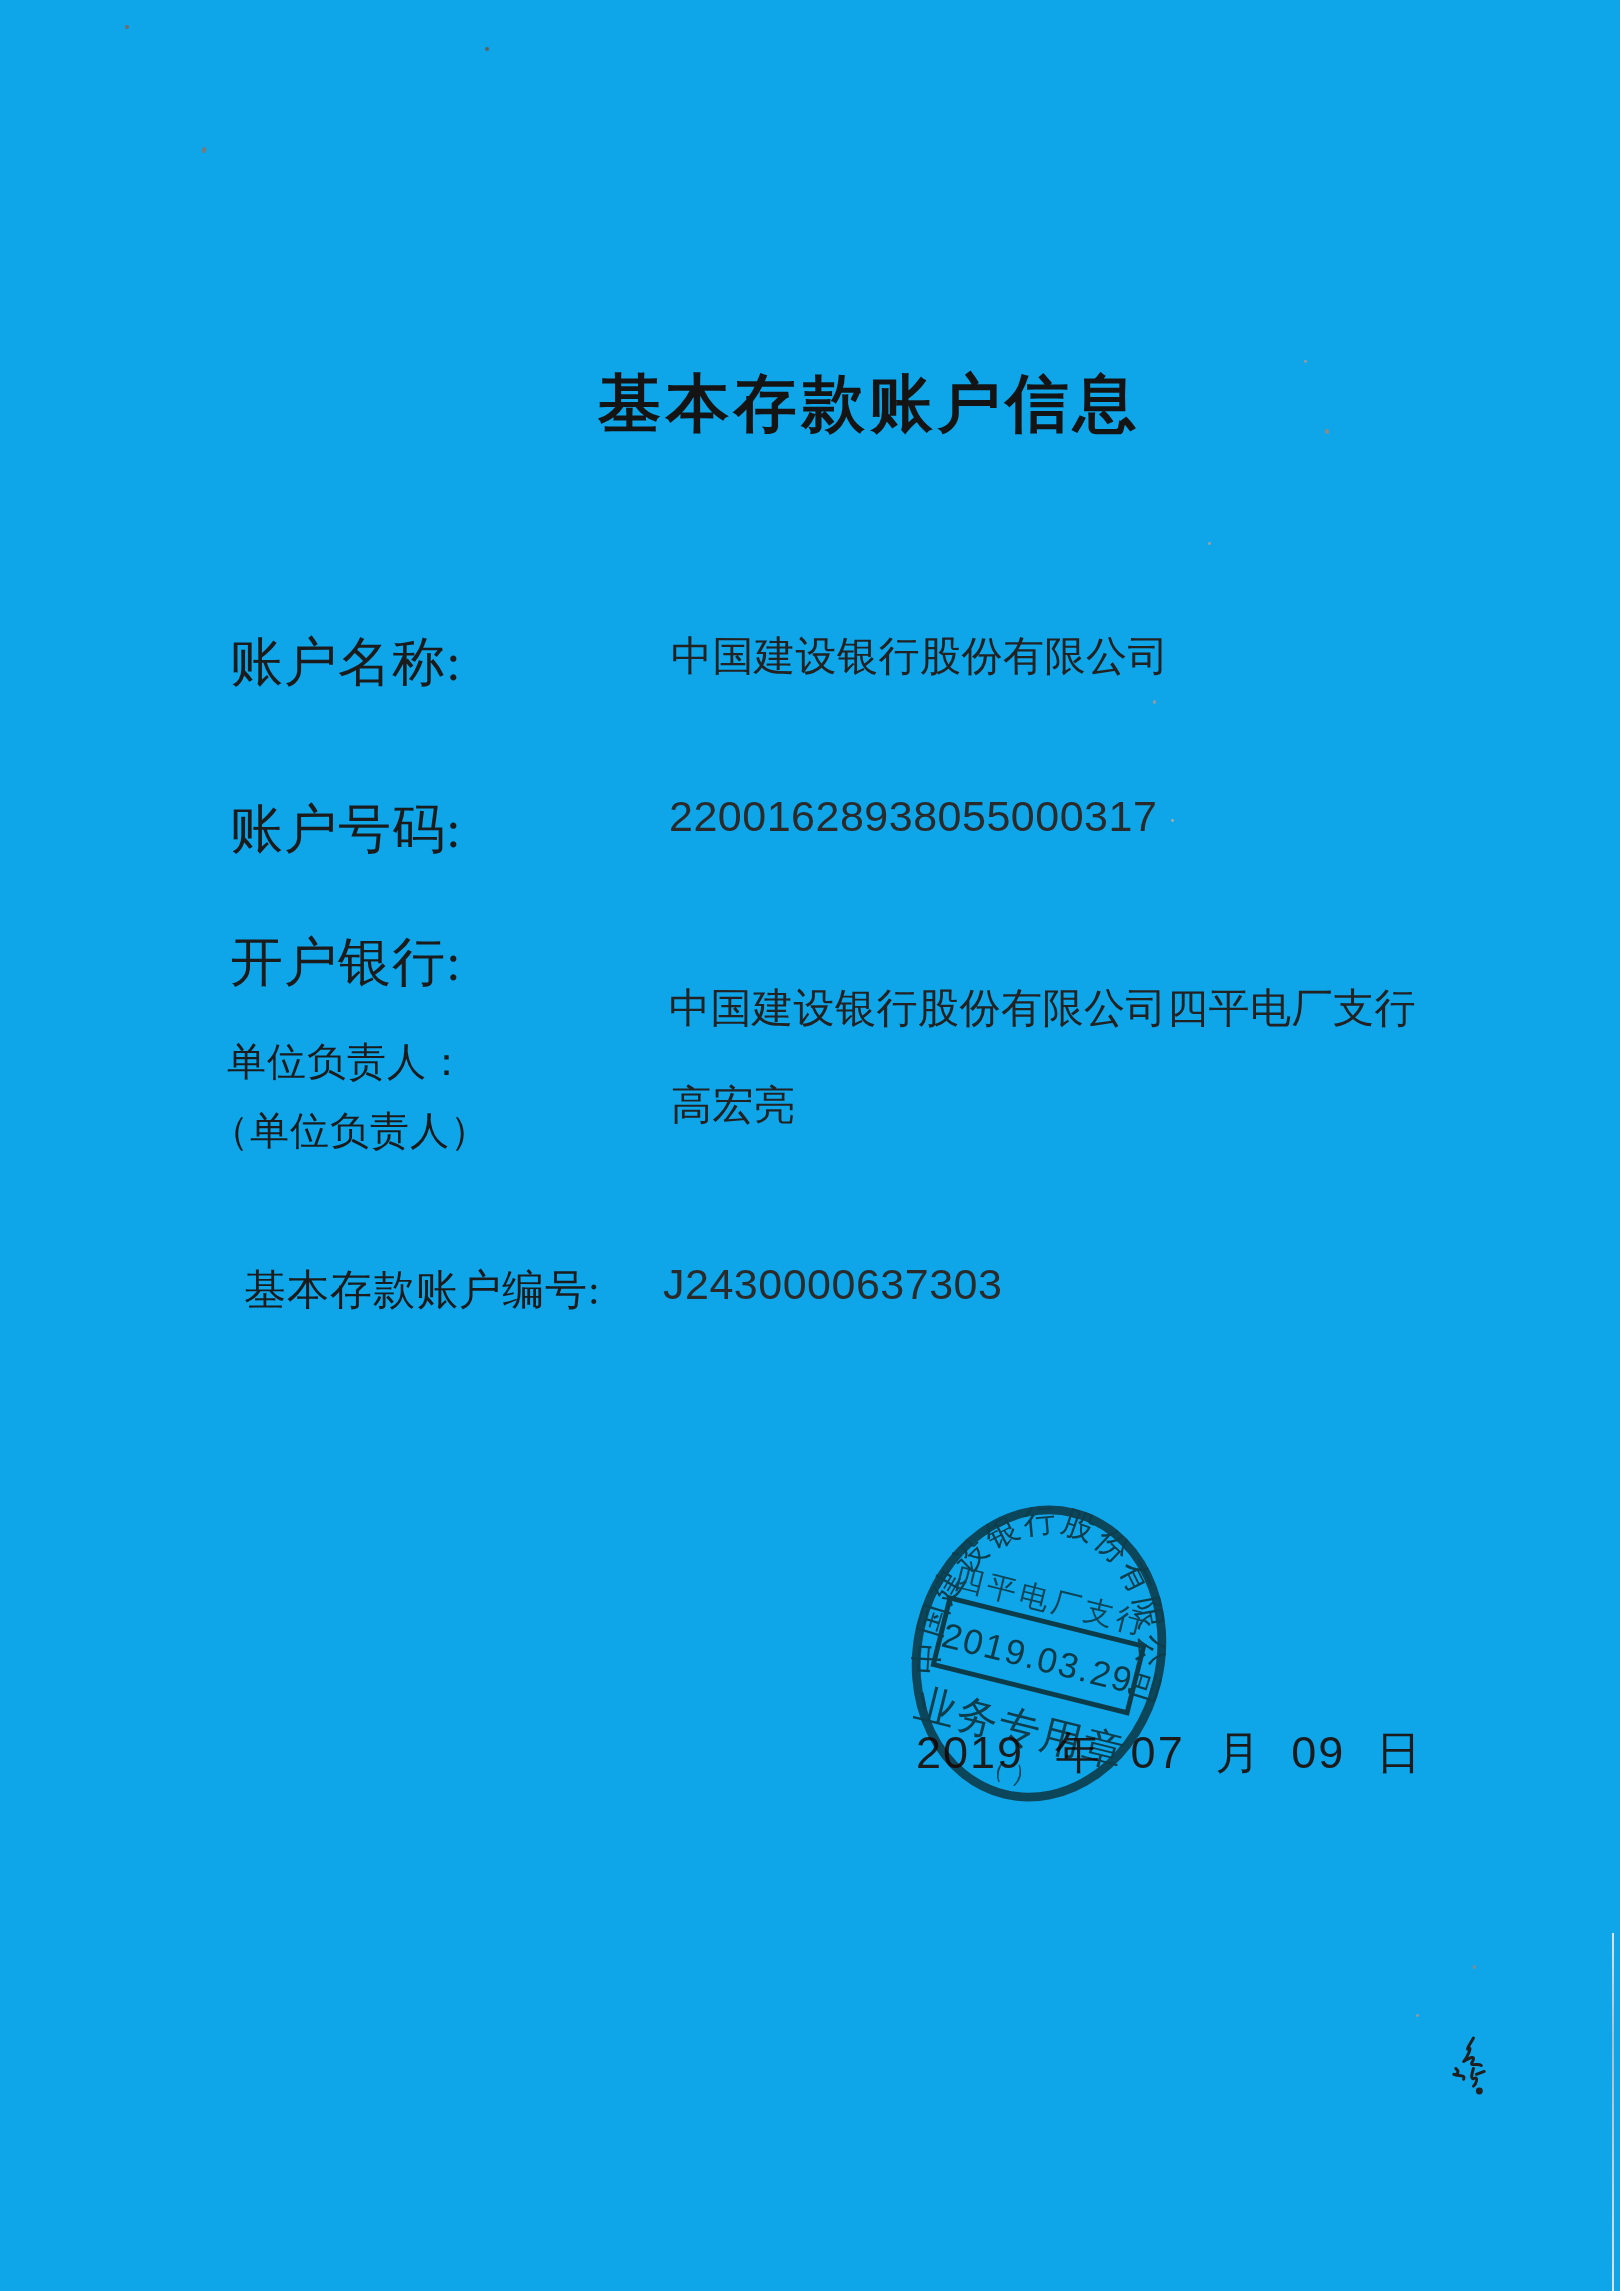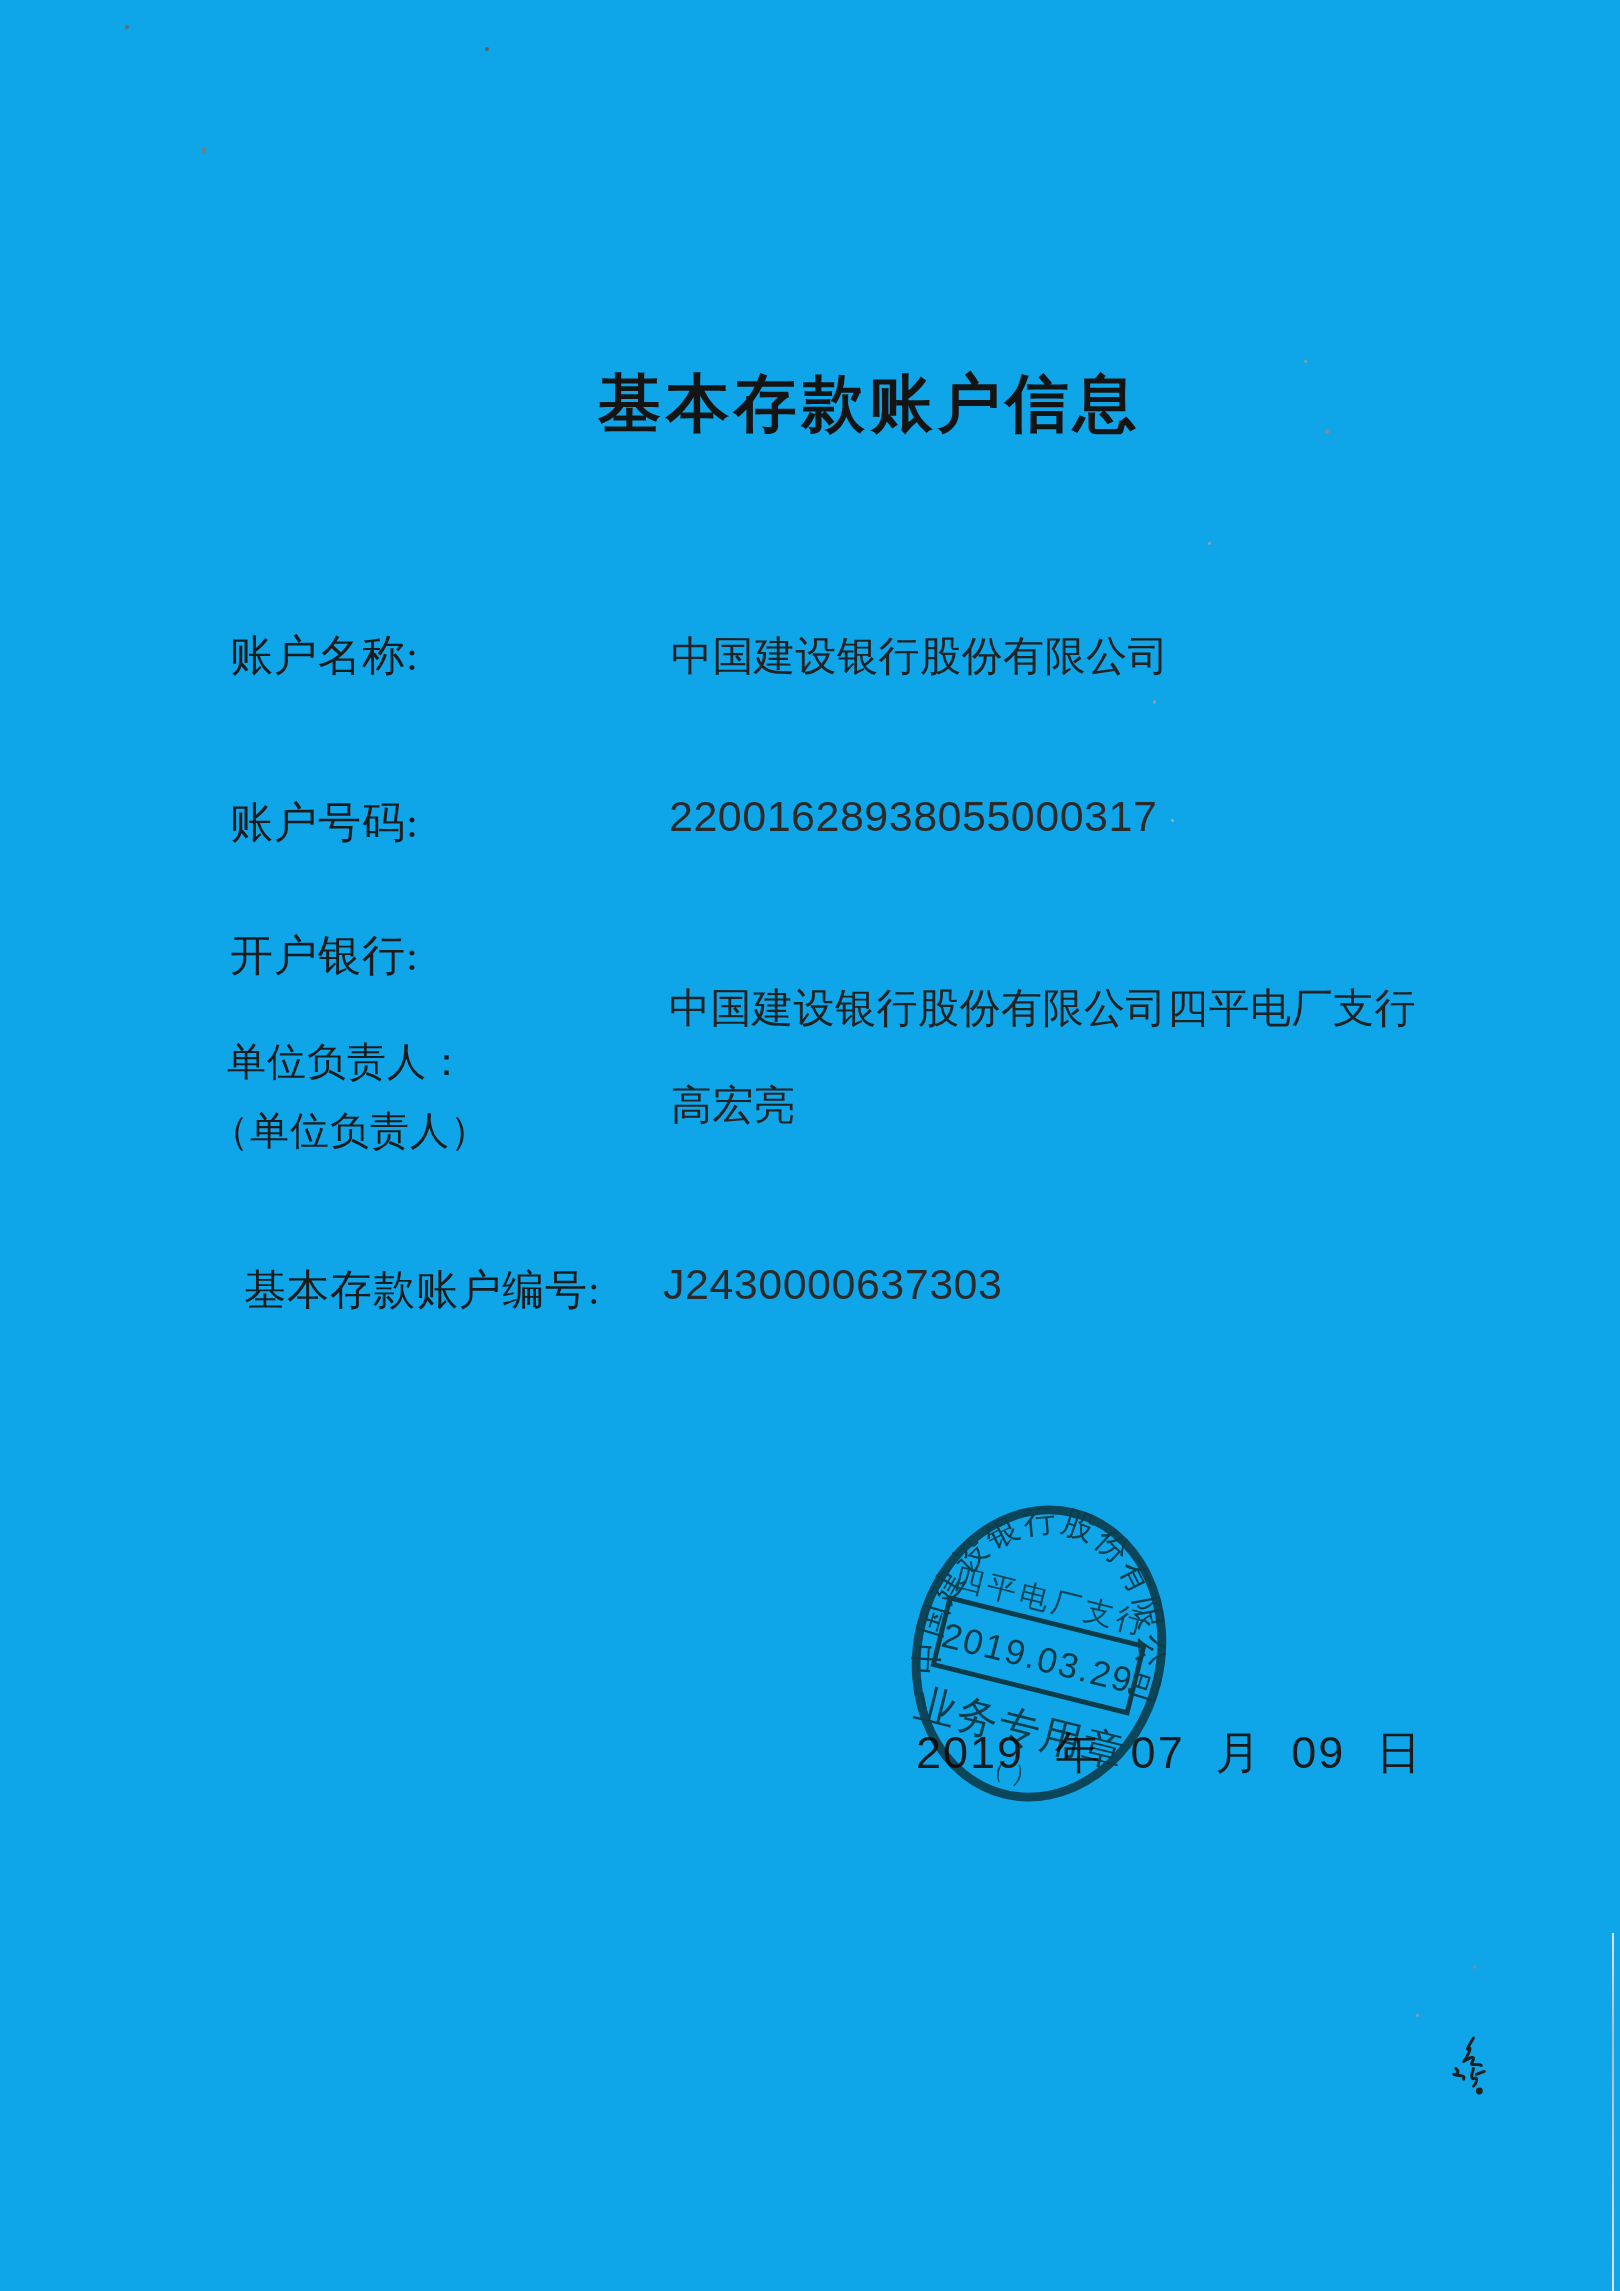--- a/index.html
+++ b/index.html
@@ -18,21 +18,21 @@
     left: 598px;
     top: 361px;
     font-size: 63px;
     font-weight: bold;
     letter-spacing: 4.9px;
     color: #141414;
     white-space: nowrap;
   }
   .label {
     position: absolute;
-    font-size: 43px;
+    font-size: 53px;
     letter-spacing: 1px;
     white-space: nowrap;
     color: #1b1b1b;
   }
   .value {
     position: absolute;
     font-size: 41px;
     letter-spacing: 0.5px;
     white-space: nowrap;
     color: #222;

